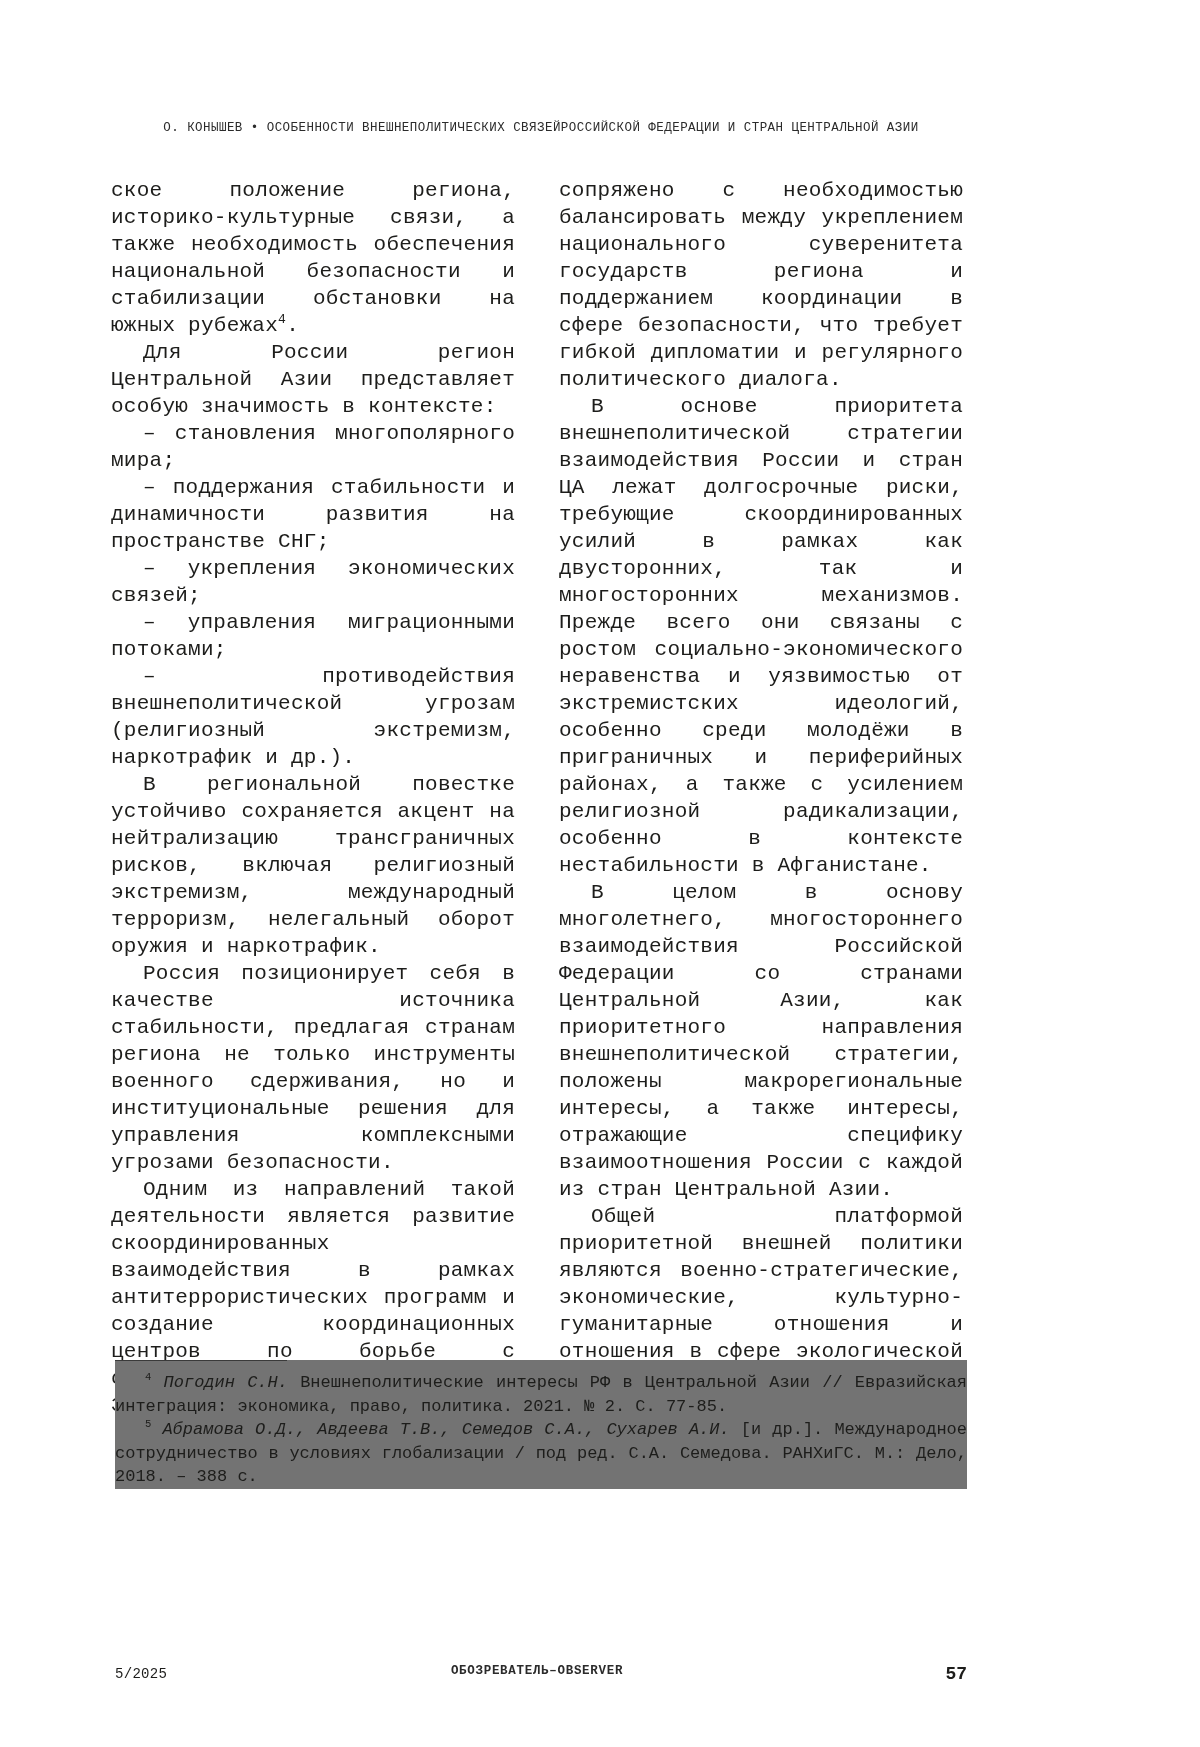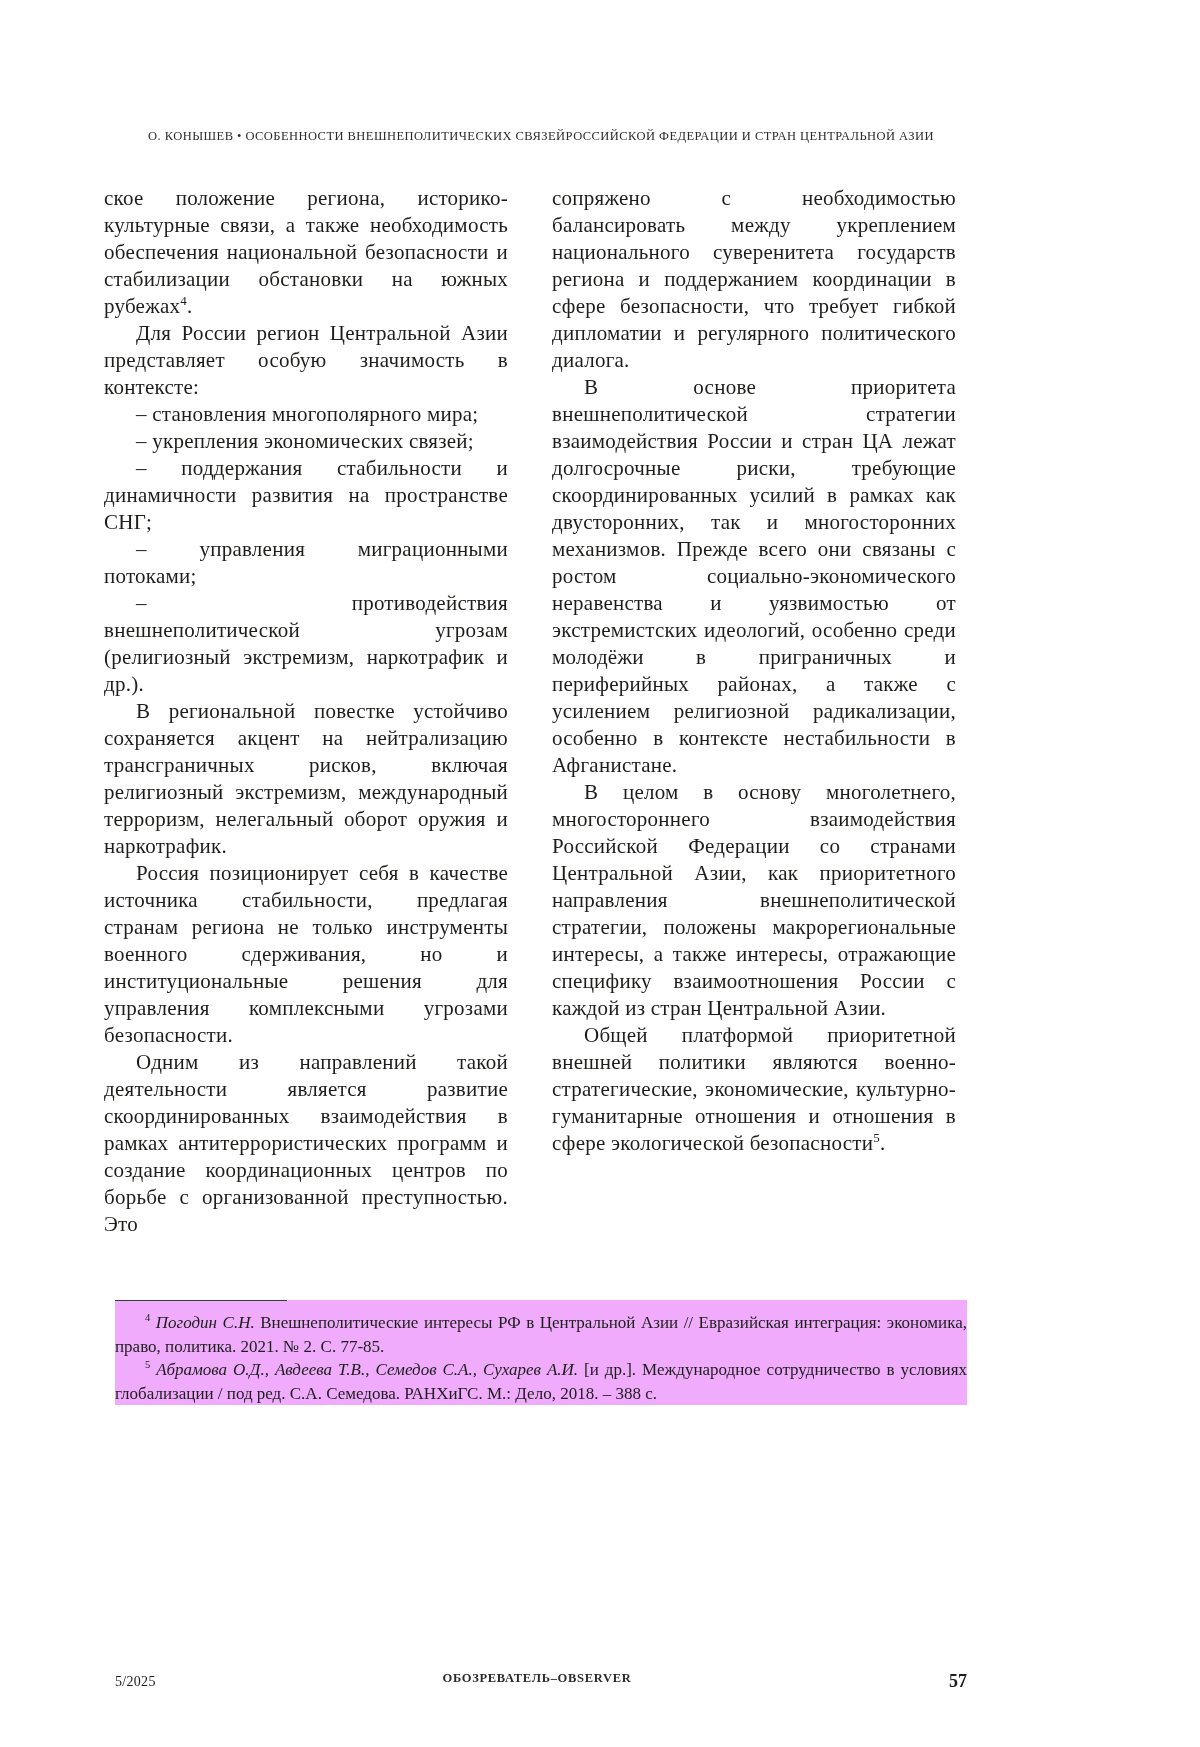--- a/index.html
+++ b/index.html
@@ -2,40 +2,40 @@
 <html lang="ru"><head>
 <meta charset="utf-8">
 <style>
   * { box-sizing: border-box; }
   html, body { margin: 0; padding: 0; background: #ffffff; }
   .page {
     position: relative;
     width: 1200px;
     height: 1724px;
     background: #ffffff;
-    font-family: Liberation Serif, serif;
+    font-family: Liberation Mono, monospace;
     color: #1d1d1b;
     overflow: hidden;
-    margin: 16px auto;
+    margin: 8px auto;
   }
   .running-header {
     position: absolute;
     top: 113px;
     left: 115px;
     width: 852px;
     text-align: center;
     font-size: 12.5px;
     letter-spacing: 0.45px;
     color: #2b2b2b;
     white-space: nowrap;
   }
   .columns {
     position: absolute;
     top: 169px;
-    left: 104px;
+    left: 111px;
     width: 852px;
     display: flex;
     gap: 44px;
   }
   .col {
     width: 406px;
     text-align: justify;
     font-size: 21px;
     line-height: 27px;
     letter-spacing: 0.25px;
@@ -44,27 +44,27 @@
   }
   .col p { margin: 0; }
   .col p.indent { text-indent: 32px; }
   sup {
     font-size: 0.62em;
     line-height: 0;
     vertical-align: super;
   }
   .footnotes {
     position: absolute;
-    top: 1284px;
+    top: 1352px;
     left: 115px;
     width: 852px;
     font-size: 17px;
     line-height: 23.5px;
     text-align: justify;
-    background: #f0abfc;
+    background: #737373;
   }
   .fn-rule {
     width: 172px;
     height: 0;
     border-top: 1px solid #3a3a3a;
     margin-bottom: 10px;
   }
   .footnote { margin: 0; text-indent: 30px; }
   .footnote em { font-style: italic; }
   .page-footer {
@@ -101,22 +101,22 @@
 
 <div class="page">
 
   <div class="running-header">О. КОНЫШЕВ • ОСОБЕННОСТИ ВНЕШНЕПОЛИТИЧЕСКИХ СВЯЗЕЙРОССИЙСКОЙ ФЕДЕРАЦИИ И СТРАН ЦЕНТРАЛЬНОЙ АЗИИ</div>
 
   <div class="columns">
     <div class="col">
         <p><span>ское положение региона, историко-культурные связи, а также необходимость обеспечения национальной безопасности и стабилизации обстановки на южных рубежах</span><sup>4</sup><span>.</span></p>
         <p class="indent"><span>Для России регион Центральной Азии представляет особую значимость в контексте:</span></p>
         <p class="indent"><span>– становления многополярного мира;</span></p>
+        <p class="indent"><span>– поддержания стабильности и динамичности развития на пространстве СНГ;</span></p>
         <p class="indent"><span>– укрепления экономических связей;</span></p>
-        <p class="indent"><span>– поддержания стабильности и динамичности развития на пространстве СНГ;</span></p>
         <p class="indent"><span>– управления миграционными потоками;</span></p>
         <p class="indent"><span>– противодействия внешнеполитической угрозам (религиозный экстремизм, наркотрафик и др.).</span></p>
         <p class="indent"><span>В региональной повестке устойчиво сохраняется акцент на нейтрализацию трансграничных рисков, включая религиозный экстремизм, международный терроризм, нелегальный оборот оружия и наркотрафик.</span></p>
         <p class="indent"><span>Россия позиционирует себя в качестве источника стабильности, предлагая странам региона не только инструменты военного сдерживания, но и институциональные решения для управления комплексными угрозами безопасности.</span></p>
         <p class="indent"><span>Одним из направлений такой деятельности является развитие скоординированных взаимодействия в рамках антитеррористических программ и создание координационных центров по борьбе с организованной преступностью. Это</span></p>
       </div>
     <div class="col">
         <p><span>сопряжено с необходимостью балансировать между укреплением национального суверенитета государств региона и поддержанием координации в сфере безопасности, что требует гибкой дипломатии и регулярного политического диалога.</span></p>
         <p class="indent"><span>В основе приоритета внешнеполитической стратегии взаимодействия России и стран ЦА лежат долгосрочные риски, требующие скоординированных усилий в рамках как двусторонних, так и многосторонних механизмов. Прежде всего они связаны с ростом социально-экономического неравенства и уязвимостью от экстремистских идеологий, особенно среди молодёжи в приграничных и периферийных районах, а также с усилением религиозной радикализации, особенно в контексте нестабильности в Афганистане.</span></p>
         <p class="indent"><span>В целом в основу многолетнего, многостороннего взаимодействия Российской Федерации со странами Центральной Азии, как приоритетного направления внешнеполитической стратегии, положены макрорегиональные интересы, а также интересы, отражающие специфику взаимоотношения России с каждой из стран Центральной Азии.</span></p>

